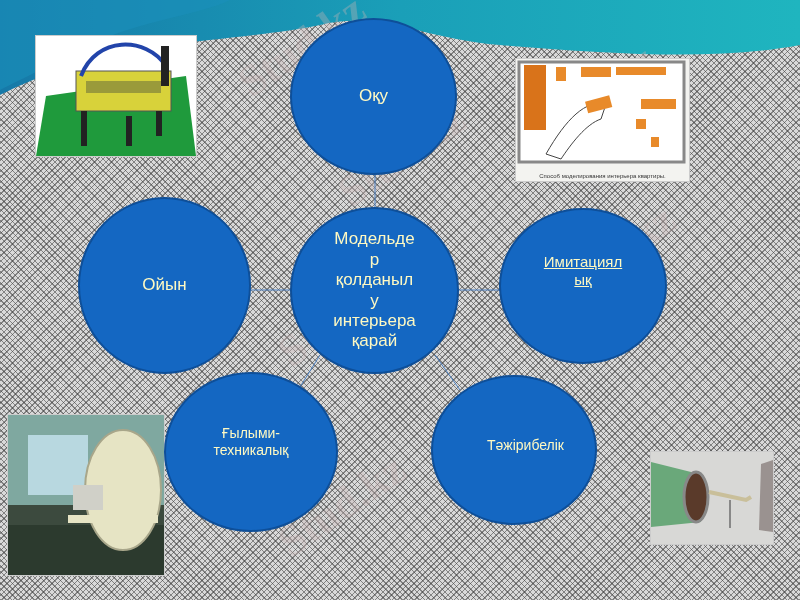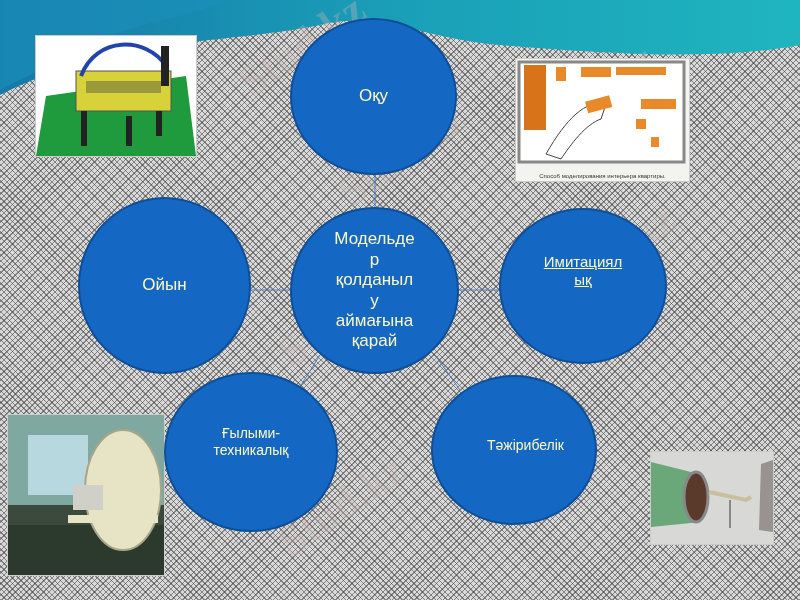--- a/index.html
+++ b/index.html
@@ -107,21 +107,21 @@
   <span>Оқу</span>
 </div>
 <div class="circle" style="left:78px;top:197px;width:173px;height:177px;font-size:17px;text-align:right;">
   <span>Ойын</span>
 </div>
 <div class="circle" style="left:290px;top:207px;width:169px;height:167px;font-size:17px;">
   <span>Модельде
 р
 қолданыл
 у
-аймағына
+интерьера
 қарай</span>
 </div>
 <div class="circle" style="left:499px;top:208px;width:168px;height:156px;font-size:15px;text-decoration:underline;">
   <span style="margin-top:-30px;">Имитациял
 ық</span>
 </div>
 <div class="circle" style="left:164px;top:372px;width:174px;height:160px;font-size:14px;">
   <span style="margin-top:-20px;">Ғылыми-
 техникалық</span>
 </div>

